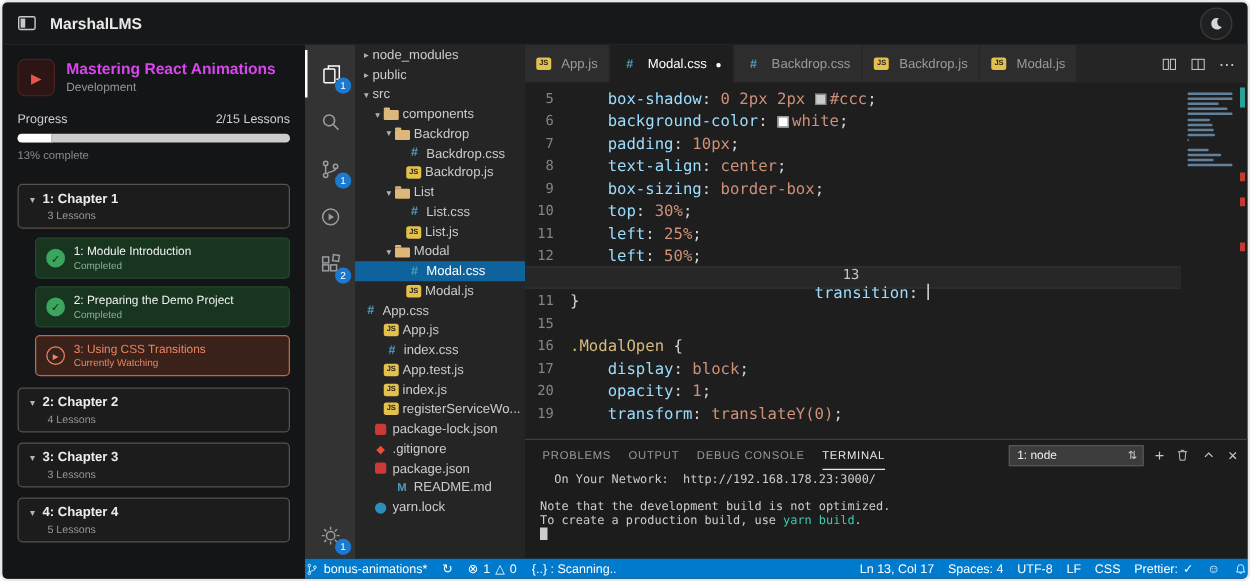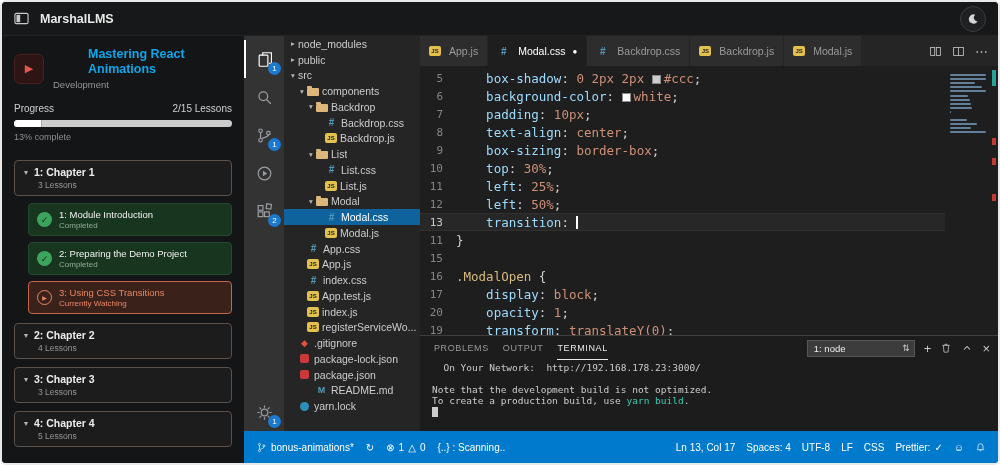--- a/index.html
+++ b/index.html
@@ -14,21 +14,21 @@
   .icon-btn { display:flex; align-items:center; justify-content:center; color:#c9c9c9; cursor:pointer; }
   .theme-toggle { margin-left:auto; width:26px; height:26px; border-radius:50%; border:1px solid #3c3c3c; background:#1f2022; }
 
   .body { flex:1; display:flex; min-height:0; }
 
   
   .course { width:242px; flex:none; background:#141517; padding:11px 12px; overflow:hidden; }
   .course-head { display:flex; gap:9px; align-items:center; }
   .course-play { width:30px; height:30px; flex:none; border-radius:6px; background:#2c1514; border:1px solid #4a211d;
                  display:flex; align-items:center; justify-content:center; color:#e2574c; font-size:11px; }
-  .course-title { color:#0ea5e9; font-size:12.5px; font-weight:bold; line-height:1.2;margin-left:35px; }
+  .course-title { color:#d946ef; font-size:12.5px; font-weight:bold; line-height:1.2; }
   .course-sub { color:#969696; font-size:9.5px; margin-top:2px; }
   .progress-wrap { margin-top:13px; }
   .progress-row { display:flex; justify-content:space-between; color:#cfcfcf; font-size:10px; }
   .progress-bar { margin-top:6px; height:7px; border-radius:4px; background:#cccccc; overflow:hidden; }
   .progress-fill { height:100%; background:#ffffff; border-right:1px solid #a9a9a9; }
   .progress-pct { margin-top:5px; color:#8d8d8d; font-size:9px; }
   .chapters { margin-top:10px; display:flex; flex-direction:column; }
   .chapter-card { margin-top:8px; background:#1c1c1d; border:1px solid #59514a; border-radius:4px; padding:5px 9px; cursor:pointer; }
   .ch-row { display:flex; align-items:center; gap:6px; }
   .chev { color:#b5b5b5; font-size:8px; }
@@ -85,21 +85,21 @@
          color:#9b9b9b; border-right:1px solid #252526; cursor:pointer; white-space:nowrap; }
   .tab.active { background:#1e1e1e; color:#ffffff; }
   .dot { font-size:8px; color:#ffffff; margin-left:2px; }
   .tab-actions { margin-left:auto; display:flex; align-items:center; gap:10px; padding:0 10px; color:#c2c2c2; }
   .tab-actions svg { width:13px; height:13px; }
   .more-glyph { font-size:13px; line-height:1; }
 
   .editor { flex:1; min-height:0; display:flex; position:relative; overflow:hidden; }
   .code { flex:1; min-width:0; padding-top:3px; font-family:"DejaVu Sans Mono", monospace; font-size:12.5px; overflow:hidden; }
   .line { display:flex; height:18px; align-items:center; }
-  .line.cur { background:rgba(255,255,255,0.045); box-shadow:inset 0 1px 0 #303030, inset 0 -1px 0 #303030; }
+  .line.cur { background:rgba(255,255,255,0.045); box-shadow:inset 0 1px 0 #303030, inset 0 -1px 0 #303030;flex-direction:column; }
   .ln { width:36px; flex:none; text-align:right; padding-right:13px; color:#858585; font-size:11px; }
   .line.cur .ln { color:#c6c6c6; }
   .lc { white-space:pre; color:#d4d4d4; }
   .tk-prop { color:#9cdcfe; }
   .tk-val { color:#ce9178; }
   .tk-pn { color:#d4d4d4; }
   .tk-sel { color:#d7ba7d; }
   .swatch { display:inline-block; width:9px; height:9px; border:1px solid #8a8a8a; margin-right:3px; vertical-align:-1px; }
   .caret { display:inline-block; width:1.5px; height:13px; background:#ffffff; vertical-align:-2px; animation:blink 1s steps(1) infinite; }
   @keyframes blink { 50% { opacity:0; } }
@@ -121,22 +121,22 @@
                  min-width:108px; display:flex; align-items:center; justify-content:space-between; padding:0 4px 0 6px; cursor:pointer; }
   .updown { font-size:9px; color:#cccccc; }
   .plus-glyph { font-size:13px; line-height:1; }
   .close-glyph { font-size:13px; line-height:1; }
   .terminal { flex:1; overflow:hidden; padding:2px 12px; font-family:"DejaVu Sans Mono", monospace;
               font-size:9.5px; line-height:11px; color:#cccccc; }
   .t-line { white-space:pre; }
   .t-cmd { color:#3dc9b0; }
   .tblock { display:inline-block; width:6px; height:10px; background:#cccccc; vertical-align:-2px; }
 
-  .statusbar { height:32px; flex:none; background:#007acc; color:#ffffff; display:flex; align-items:center;
-               padding:0 12px; gap:12px; font-size:10px; }
+  .statusbar { height:16px; flex:none; background:#007acc; color:#ffffff; display:flex; align-items:center;
+               padding:0 0; gap:12px; font-size:10px; }
   .sb-item { display:flex; align-items:center; gap:4px; cursor:pointer; white-space:nowrap; }
   .sb-right { margin-left:auto; display:flex; align-items:center; gap:11px; }
   .sb-glyph { font-size:10px; }
   .statusbar svg { width:11px; height:11px; }
 </style>
 </head>
 <body>
 
 <div class="app">
 
@@ -332,21 +332,21 @@
                 <span class="flabel">Modal</span>
               </div>
               <div class="row selected" style="padding-left:41px">
                 <span class="fi css"></span>
                 <span class="flabel">Modal.css</span>
               </div>
               <div class="row" style="padding-left:41px">
                 <span class="fi js"></span>
                 <span class="flabel">Modal.js</span>
               </div>
-              <div class="row" style="padding-left:23px">
+              <div class="row" style="padding-left:6px">
                 <span class="fi css"></span>
                 <span class="flabel">App.css</span>
               </div>
               <div class="row" style="padding-left:23px">
                 <span class="fi js"></span>
                 <span class="flabel">App.js</span>
               </div>
               <div class="row" style="padding-left:23px">
                 <span class="fi css"></span>
                 <span class="flabel">index.css</span>
@@ -357,26 +357,26 @@
               </div>
               <div class="row" style="padding-left:23px">
                 <span class="fi js"></span>
                 <span class="flabel">index.js</span>
               </div>
               <div class="row" style="padding-left:23px">
                 <span class="fi js"></span>
                 <span class="flabel">registerServiceWo...</span>
               </div>
               <div class="row" style="padding-left:14px">
+                <span class="fi npm"></span>
+                <span class="flabel">package-lock.json</span>
+              </div>
+              <div class="row" style="padding-left:14px">
                 <span class="fi git"></span>
                 <span class="flabel">.gitignore</span>
-              </div>
-              <div class="row" style="padding-left:14px">
-                <span class="fi npm"></span>
-                <span class="flabel">package-lock.json</span>
               </div>
               <div class="row" style="padding-left:14px">
                 <span class="fi npm"></span>
                 <span class="flabel">package.json</span>
               </div>
               <div class="row" style="padding-left:31px">
                 <span class="fi md"></span>
                 <span class="flabel">README.md</span>
               </div>
               <div class="row" style="padding-left:14px">
@@ -514,20 +514,21 @@
               <div class="mk" style="top:92px;height:7px;"></div>
               <div class="mk" style="top:128px;height:7px;"></div>
             </div>
           </div>
 
           <div class="panel">
             <div class="panel-head">
               <span id="panel-tabs" style="display:flex;gap:14px;height:100%;">
                   <span class="ptab">PROBLEMS</span>
                   <span class="ptab">OUTPUT</span>
+                  <span class="ptab">DEBUG CONSOLE</span>
                   <span class="ptab active">TERMINAL</span>
                 </span>
               <span class="panel-controls">
                 <span class="term-select">
                   <span>1: node</span>
                   <span class="updown">⇅</span>
                 </span>
                 <span class="icon-btn plus-glyph">+</span>
                 <span class="icon-btn">
                     <svg viewBox="0 0 16 16" fill="none" stroke="currentColor">

